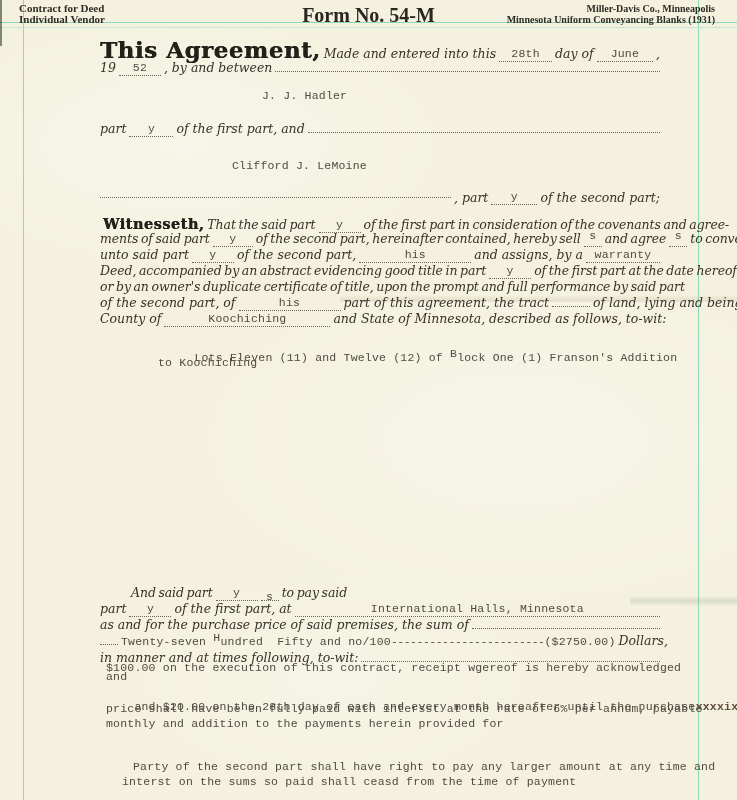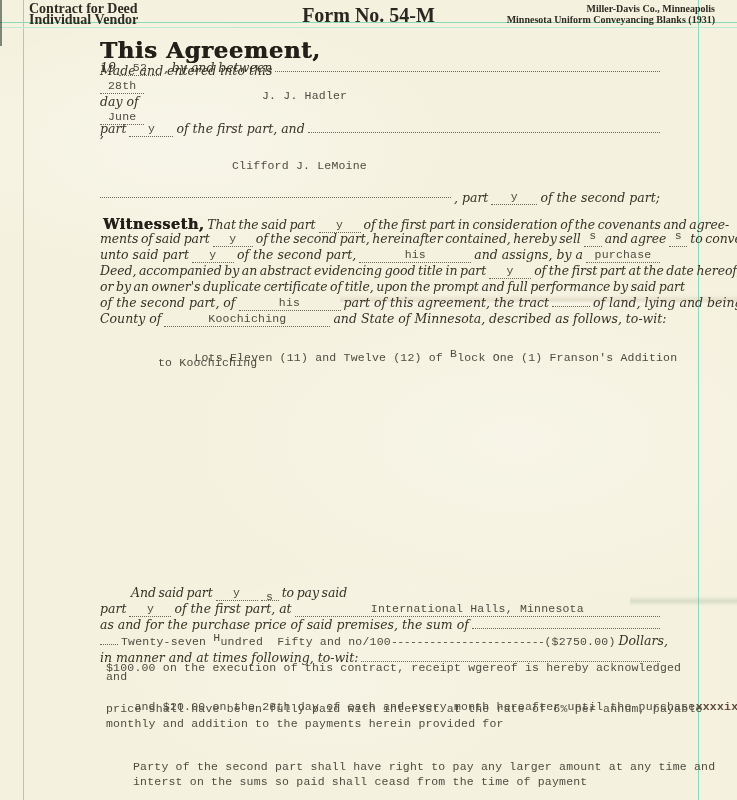--- a/index.html
+++ b/index.html
@@ -19,22 +19,22 @@
   .vrule{position:absolute;top:0;bottom:0;width:1px;}
   .hrule{position:absolute;left:0;right:0;height:1px;}
   
   .crease1{position:absolute;left:340px;right:0;top:295px;height:12px;
     background:linear-gradient(180deg, rgba(0,0,0,0) 0%, rgba(150,138,105,0.18) 45%, rgba(255,255,255,0.25) 70%, rgba(0,0,0,0) 100%);}
   .crease2{position:absolute;left:630px;right:0;top:596px;height:10px;
     background:linear-gradient(180deg, rgba(0,0,0,0) 0%, rgba(120,150,120,0.22) 50%, rgba(0,0,0,0) 100%);}
   .edge-mark{position:absolute;left:0;top:0;width:2px;height:46px;background:rgba(30,45,35,0.55);}
 
   
-  .hdr-box{position:absolute;left:29px;top:3px;font-family:"Liberation Serif",serif;
-    font-weight:bold;font-size:14px;line-height:11px;color:#2e2b24;}
+  .hdr-box{position:absolute;left:19px;top:3px;font-family:"Liberation Serif",serif;
+    font-weight:bold;font-size:11px;line-height:11px;color:#2e2b24;}
   .hdr-form{position:absolute;left:0;right:0;top:4px;text-align:center;
     font-family:"Liberation Serif",serif;font-weight:bold;font-size:20px;color:#2a2720;}
   .hdr-pub{position:absolute;right:22px;top:3px;text-align:right;
     font-family:"Liberation Serif",serif;font-weight:bold;font-size:10px;line-height:11px;color:#2e2b24;}
 
   
   .line{position:absolute;left:100px;width:560px;display:flex;align-items:baseline;
     font-style:italic;font-size:12.5px;white-space:nowrap;color:#363227;}
   .line>*{margin-right:3px;white-space:pre;}
   .line>*:last-child{margin-right:0;}
@@ -74,21 +74,21 @@
   <div class="hdr-box">
     <div>Contract for Deed</div>
     <div>Individual Vendor</div>
   </div>
   <div class="hdr-form">Form No. 54-M</div>
   <div class="hdr-pub">
     <div>Miller-Davis Co., Minneapolis</div>
     <div>Minnesota Uniform Conveyancing Blanks (1931)</div>
   </div>
 
-  <div class="line" style="top:36px;flex-direction:column;">
+  <div class="line" style="top:36px;">
     <span class="bl bl-big">This Agreement,</span>
     <span>Made and entered into this</span>
     <span class="blank grow"><span class="t tv">28th</span></span>
     <span>day of</span>
     <span class="blank grow" style="flex-grow:1.4;"><span class="t tv">June</span></span>
     <span>,</span>
   </div>
 
   <div class="line" style="top:60px;">
     <span>19</span>
@@ -130,21 +130,21 @@
     <span>and agree</span>
     <span class="blank" style="min-width:12px;padding:0 3px;"><span class="t tv sup">s</span></span>
     <span>to convey</span>
   </div>
   <div class="line" style="top:247px;">
     <span>unto said part</span>
     <span class="blank" style="min-width:26px;"><span class="t tv">y</span></span>
     <span>of the second part,</span>
     <span class="blank" style="min-width:96px;"><span class="t tv">his</span></span>
     <span>and assigns, by a</span>
-    <span class="blank fill"><span class="t tv">purchase</span></span>
+    <span class="blank fill"><span class="t tv">warranty</span></span>
   </div>
   <div class="line tight" style="top:263px;">
     <span>Deed, accompanied by an abstract evidencing good title in part</span>
     <span class="blank" style="min-width:26px;"><span class="t tv">y</span></span>
     <span>of the first part at the date hereof,</span>
   </div>
   <div class="line tight" style="top:279px;">
     <span>or by an owner's duplicate certificate of title, upon the prompt and full performance by said part</span>
     <span class="fill"></span>
   </div>
@@ -198,15 +198,15 @@
   </div>
 
   <div class="tline t" style="left:106px;top:661px;">$100.00 on the execution of this contract, receipt wgereof is hereby acknowledged</div>
   <div class="tline t overlap" style="left:106px;top:670px;text-align:right;">and</div>
   <div class="tline t" style="left:106px;top:687px;">
     <span>and $20.00 on the 28th day of each and every month hereafter until the purchase</span><span class="strike">xxxxixxxxk</span>
   </div>
   <div class="tline t" style="left:106px;top:702px;">price shall have be en fully paid with intersst at the rate of 6% per annum, payable</div>
   <div class="tline t" style="left:133px;top:760px;">Party of the second part shall have right to pay any larger amount at any time and</div>
   <div class="tline t" style="left:106px;top:717px;">monthly and addition to the payments herein provided for</div>
-  <div class="tline t" style="left:133px;top:775px;">interst on the sums so paid shall ceasd from the time of payment</div>
+  <div class="tline t" style="left:122px;top:775px;">interst on the sums so paid shall ceasd from the time of payment</div>
 
 </div>
 
 </body></html>

